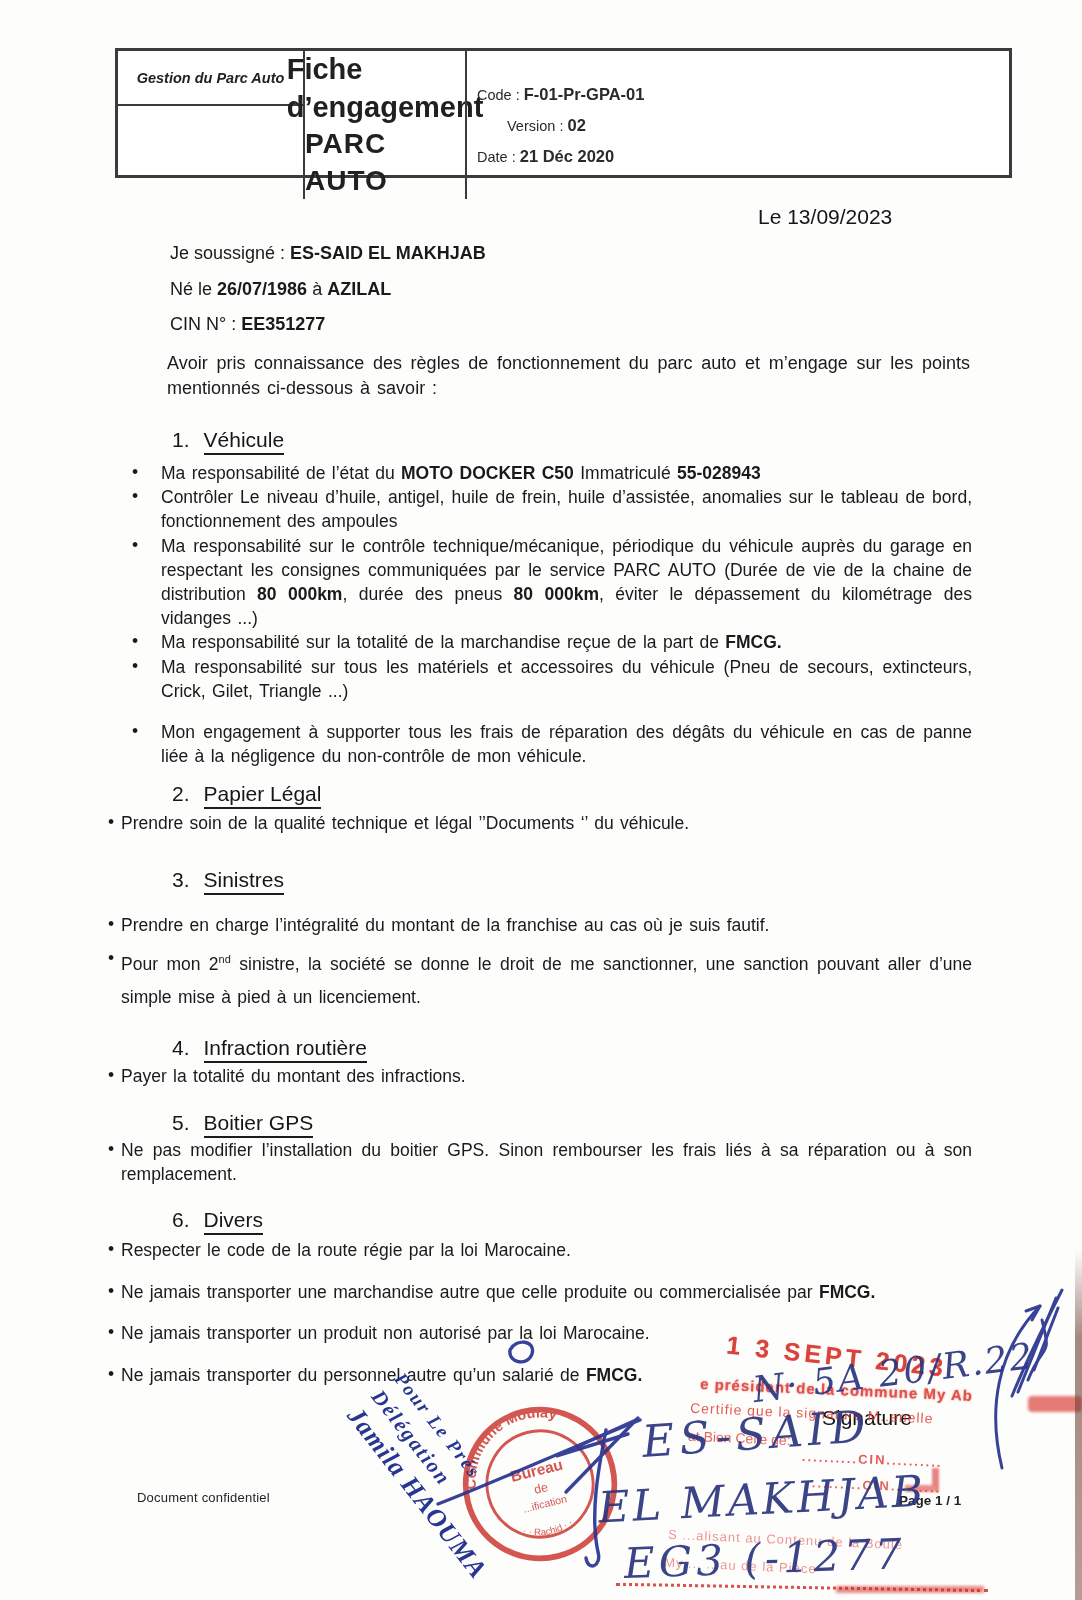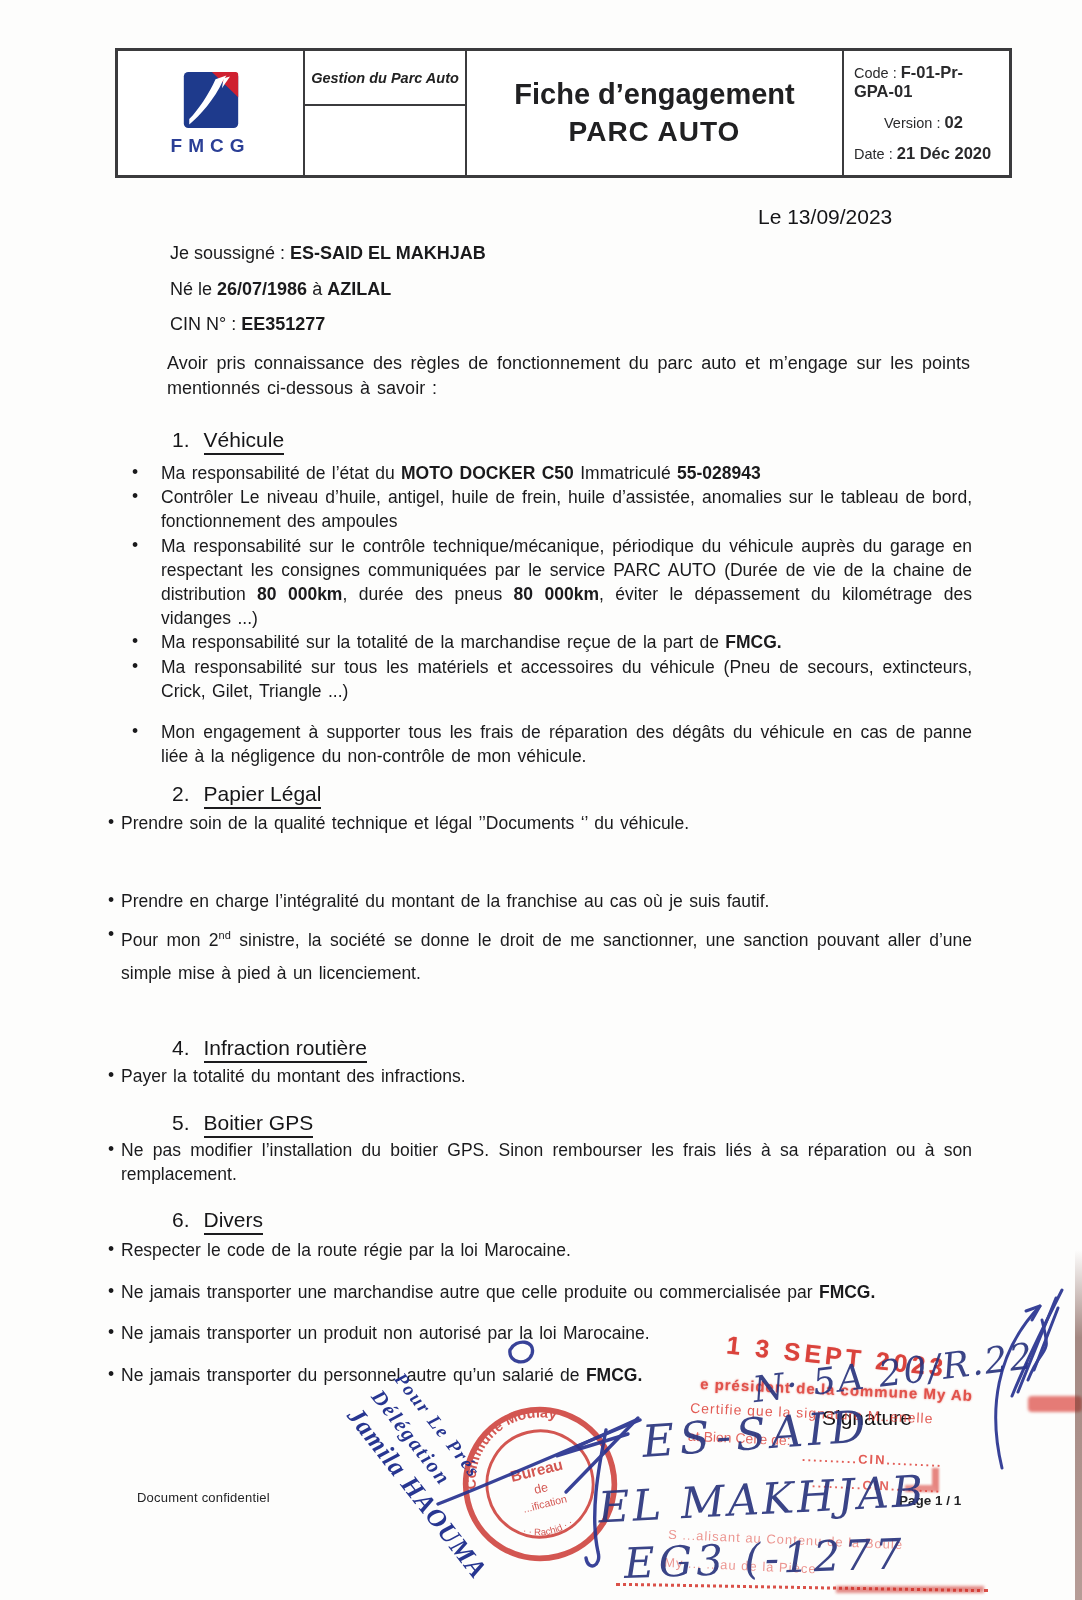--- a/index.html
+++ b/index.html
@@ -85,29 +85,20 @@
   .hw3{left:624px;top:1534px;font-size:42px;transform:rotate(-2deg);letter-spacing:4px}
   .sig-svg{position:absolute;inset:0;width:1082px;height:1600px}
   .edge-strip{position:absolute;right:0;top:1250px;width:7px;height:350px;background:linear-gradient(to bottom,rgba(110,62,52,0),rgba(104,58,48,.6) 25%,rgba(112,60,50,.5))}
 </style>
 </head>
 <body>
 
 <div class="page">
 
   <div class="hdr">
-    <div class="cell-logo">
-      <svg width="58" height="60" viewBox="0 0 64 66">
-        <rect x="2" y="2" width="60" height="62" rx="5" fill="#1e3a8c"></rect>
-        <path d="M33,2 L59,2 Q62,2 62,5 L62,30 Z" fill="#cf2030"></path>
-        <path d="M8,60 C20,50 36,32 45,12 L49,6 L37,10 C30,26 18,44 8,54 Z" fill="#ffffff"></path>
-        <path d="M44,20 L53,7 L46,9 Z" fill="#ffffff"></path>
-      </svg>
-      <div class="brand-word">FMCG</div>
-    </div>
     <div class="cell-mid">
       <div class="mid-top">Gestion du Parc Auto</div>
     </div>
     <div class="cell-title">
       <div class="title-1">Fiche d’engagement</div>
       <div class="title-2">PARC AUTO</div>
     </div>
     <div class="cell-meta">
       <div><span>Code : </span><b>F-01-Pr-GPA-01</b></div>
       <div class="meta-version"><span>Version : </span><b>02</b></div>
@@ -154,20 +145,21 @@
       <div class="section sec1" style="top: 782px;">
         <div class="heading"><span class="num">2.</span><span class="ttl">Papier Légal</span></div>
         <div class="bullets">
           <div class="bullet">
             <span class="dot">•</span>
             <div class="txt">Prendre soin de la qualité technique et légal ’’Documents ‘’ du véhicule.</div>
           </div>
         </div>
       </div>
       <div class="section sec2" style="top: 868px;">
+        <div class="heading"><span class="num">3.</span><span class="ttl">Sinistres</span></div>
         <div class="bullets">
           <div class="bullet">
             <span class="dot">•</span>
             <div class="txt">Prendre en charge l’intégralité du montant de la franchise au cas où je suis fautif.</div>
           </div>
           <div class="bullet">
             <span class="dot">•</span>
             <div class="txt">Pour mon 2<sup>nd</sup> sinistre, la société se donne le droit de me sanctionner, une sanction pouvant aller d’une simple mise à pied à un licenciement.</div>
           </div>
         </div>

